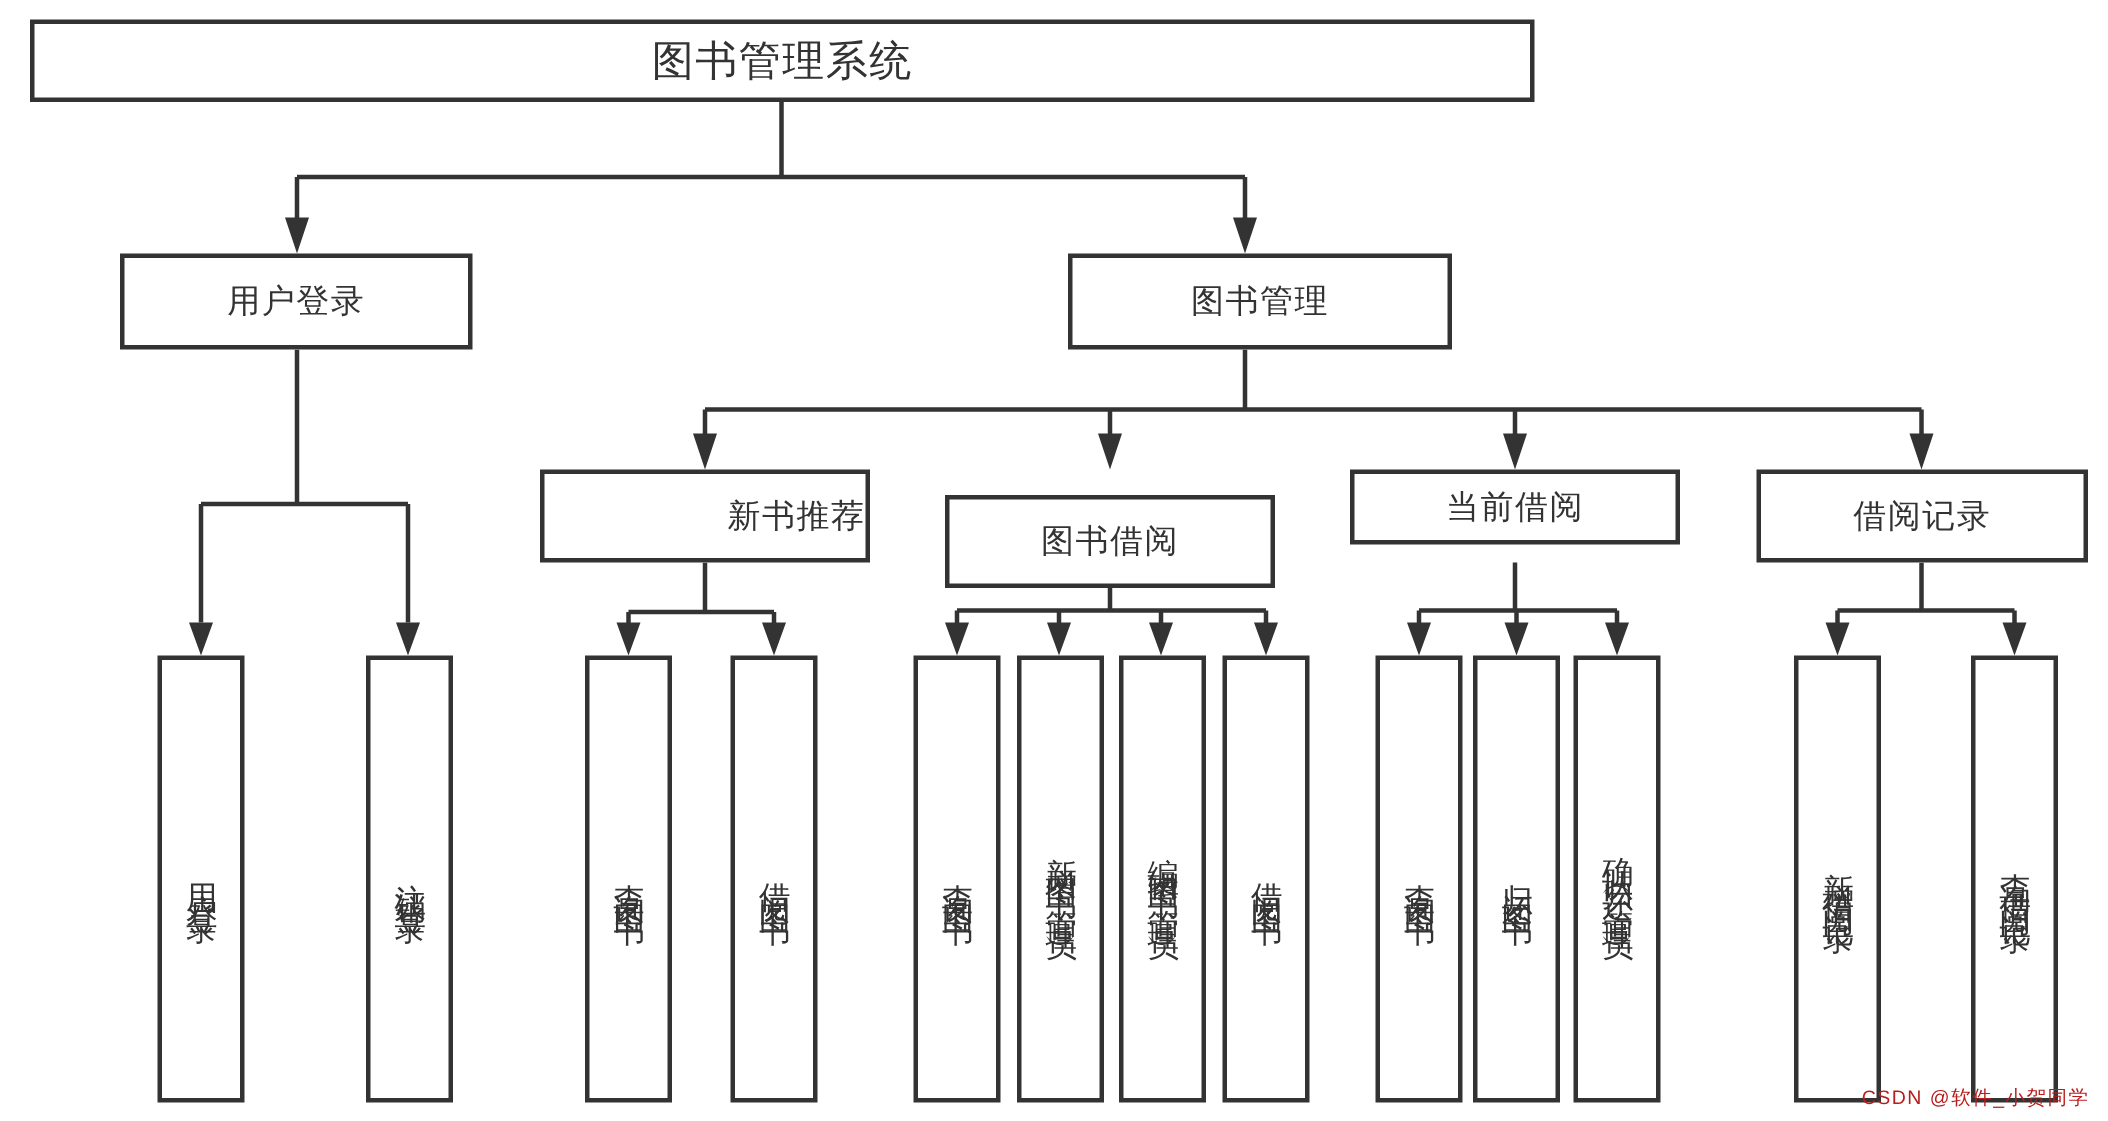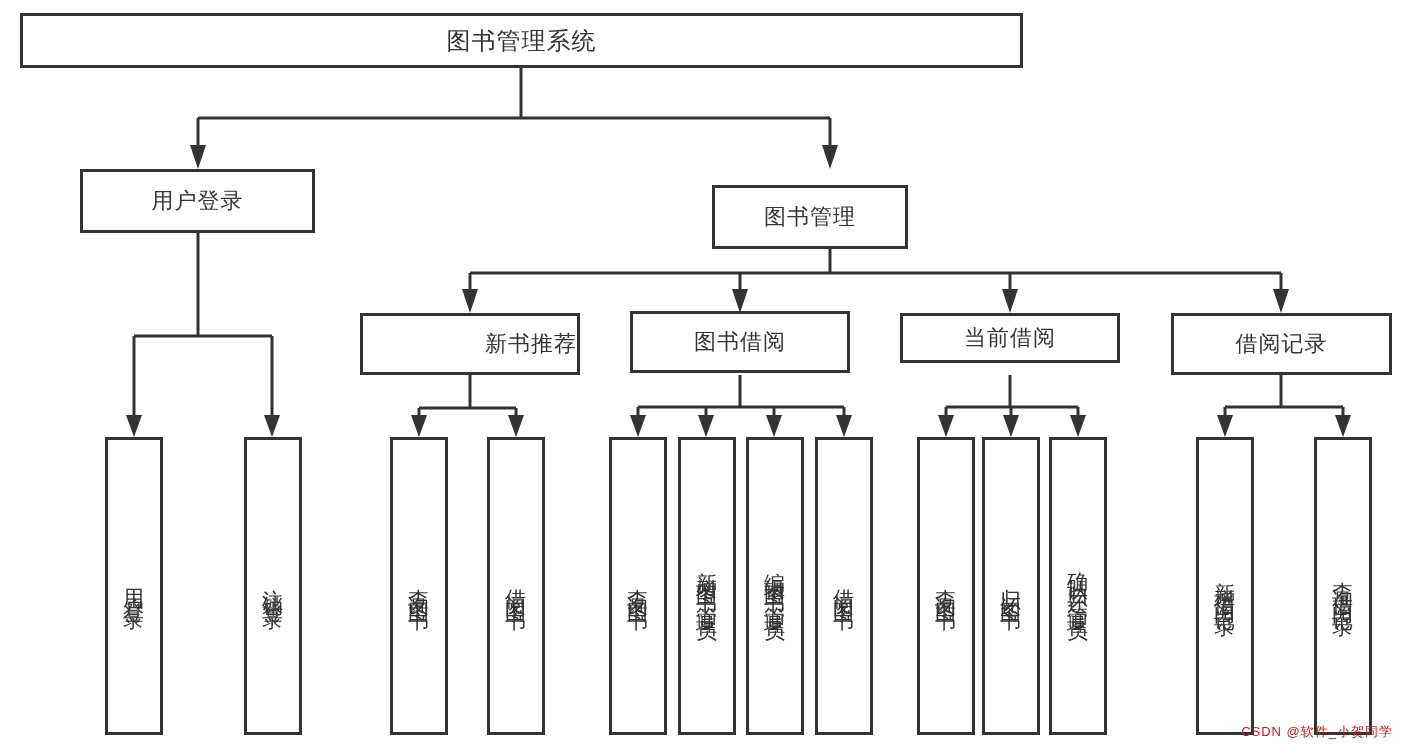--- a/index.html
+++ b/index.html
@@ -15,21 +15,21 @@
     position:absolute;
     box-sizing:border-box;
     border:3px solid #333333;
     background:#ffffff;
     display:flex;align-items:center;justify-content:center;
     color:#333333;
     font-size:22px;
     letter-spacing:1px;
     z-index:2;
   }
-  .root{font-size:24px;}
+  .root{font-size:28px;}
   .vbox{
     position:absolute;
     box-sizing:border-box;
     border:3px solid #333333;
     background:#ffffff;
     width:58px;top:437px;height:298px;
     display:flex;align-items:center;justify-content:center;
     color:#333333;
     font-size:21px;
     z-index:2;
@@ -79,28 +79,28 @@
     </g>
   </svg>
 
   <div class="hbox root" style="left:20px;top:13px;width:1003px;height:55px;">
     <span>图书管理系统</span>
   </div>
 
   <div class="hbox" style="left:80px;top:169px;width:235px;height:64px;">
     <span>用户登录</span>
   </div>
-  <div class="hbox" style="left:712px;top:169px;width:196px;height:64px;margin-top:16px;">
+  <div class="hbox" style="left:712px;top:169px;width:256px;height:64px;">
     <span>图书管理</span>
   </div>
 
   <div class="hbox" style="left:360px;top:313px;width:220px;height:62px;justify-content:flex-end;">
     <span>新书推荐</span>
   </div>
-  <div class="hbox" style="left:630px;top:311px;width:220px;height:62px;">
+  <div class="hbox" style="left:630px;top:330px;width:220px;height:62px;">
     <span>图书借阅</span>
   </div>
   <div class="hbox" style="left:900px;top:313px;width:220px;height:50px;">
     <span>当前借阅</span>
   </div>
   <div class="hbox" style="left:1171px;top:313px;width:221px;height:62px;align-items:center;">
     <span>借阅记录</span>
   </div>
 
   <div class="vbox" style="left:105px;">

